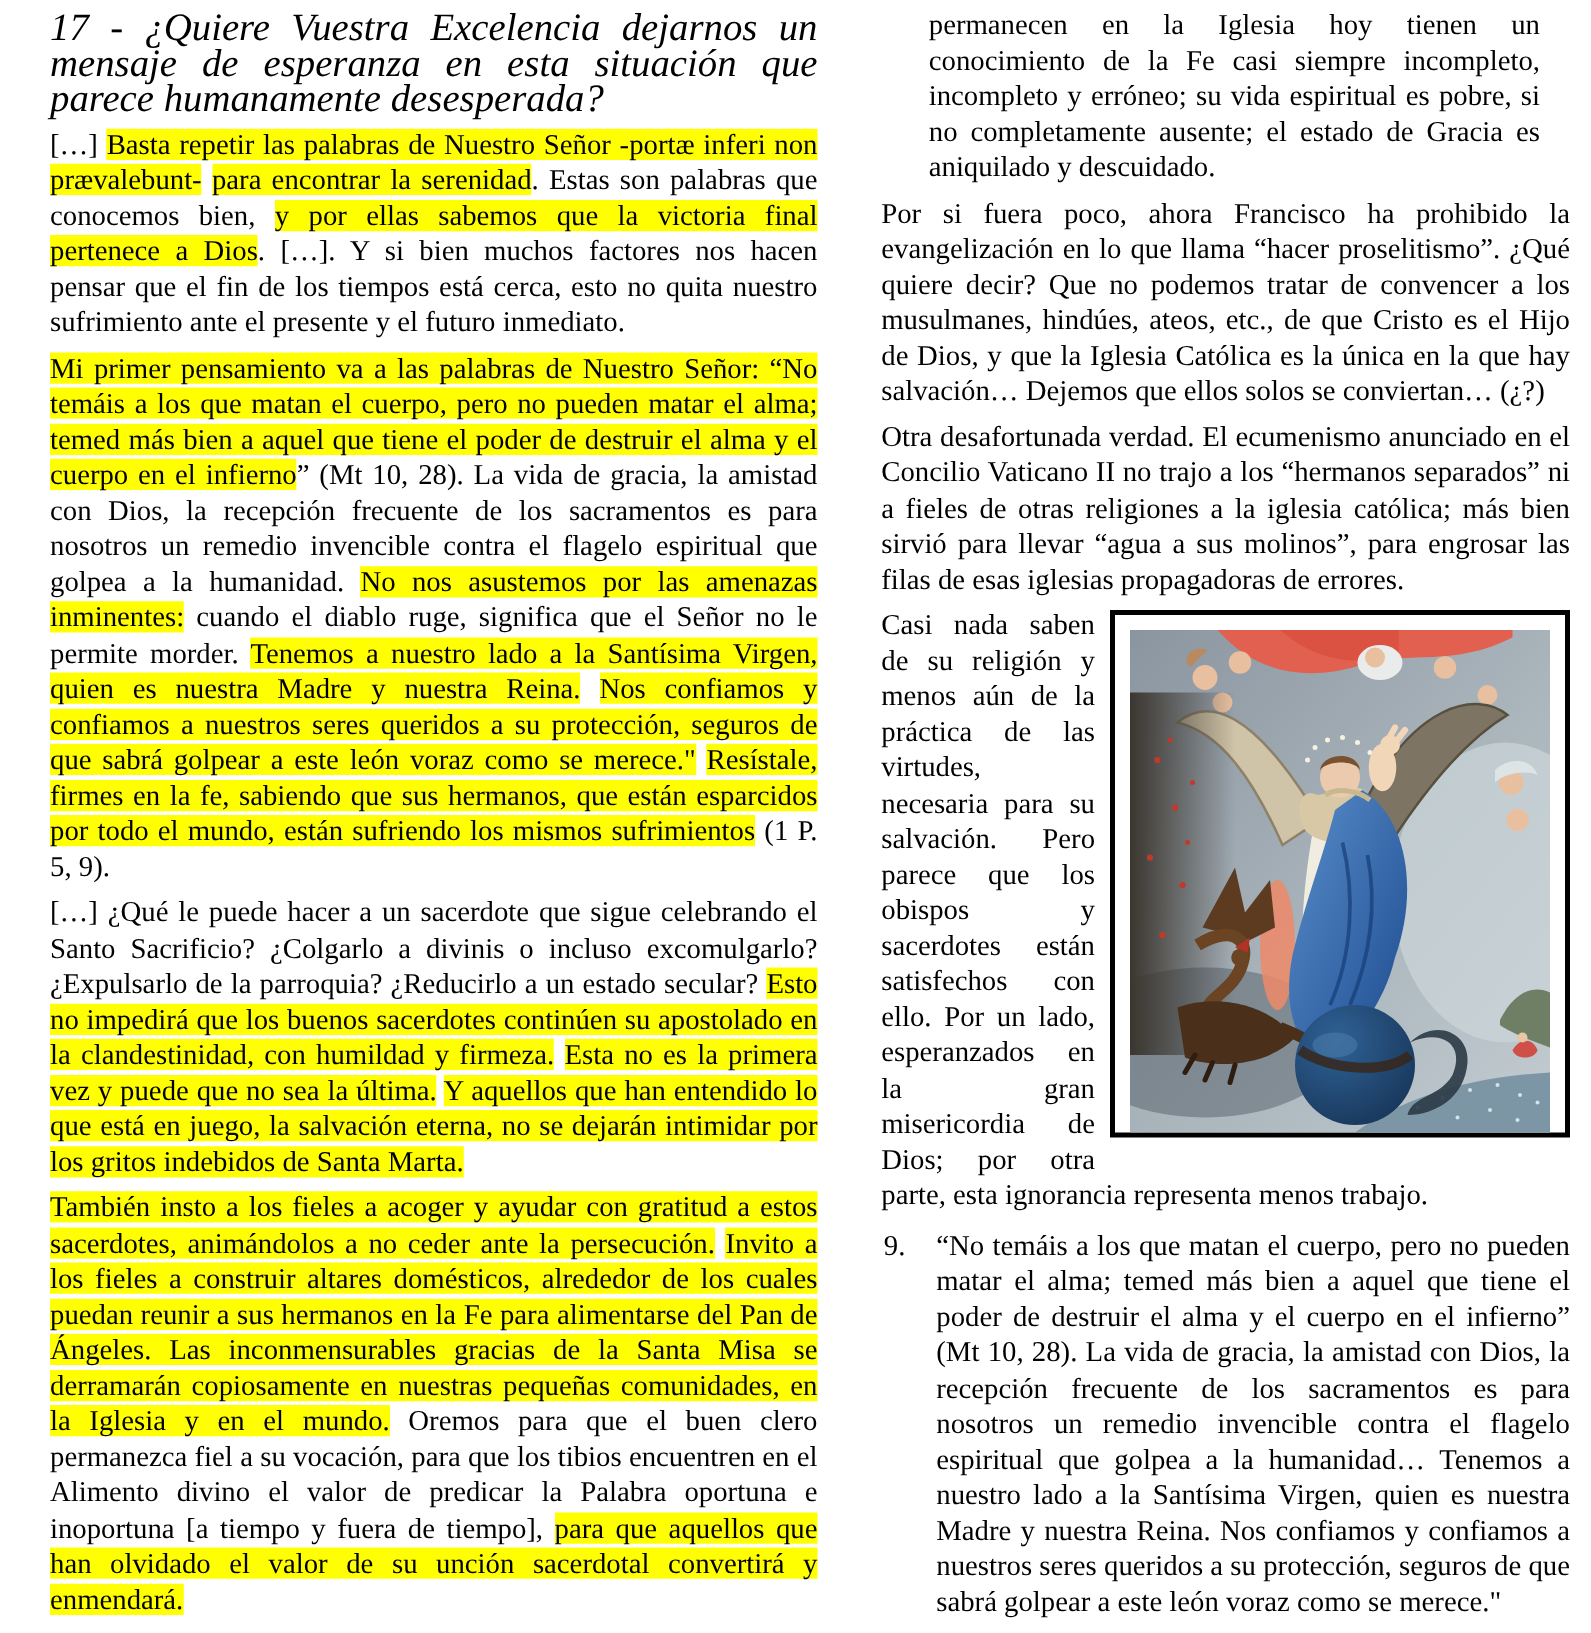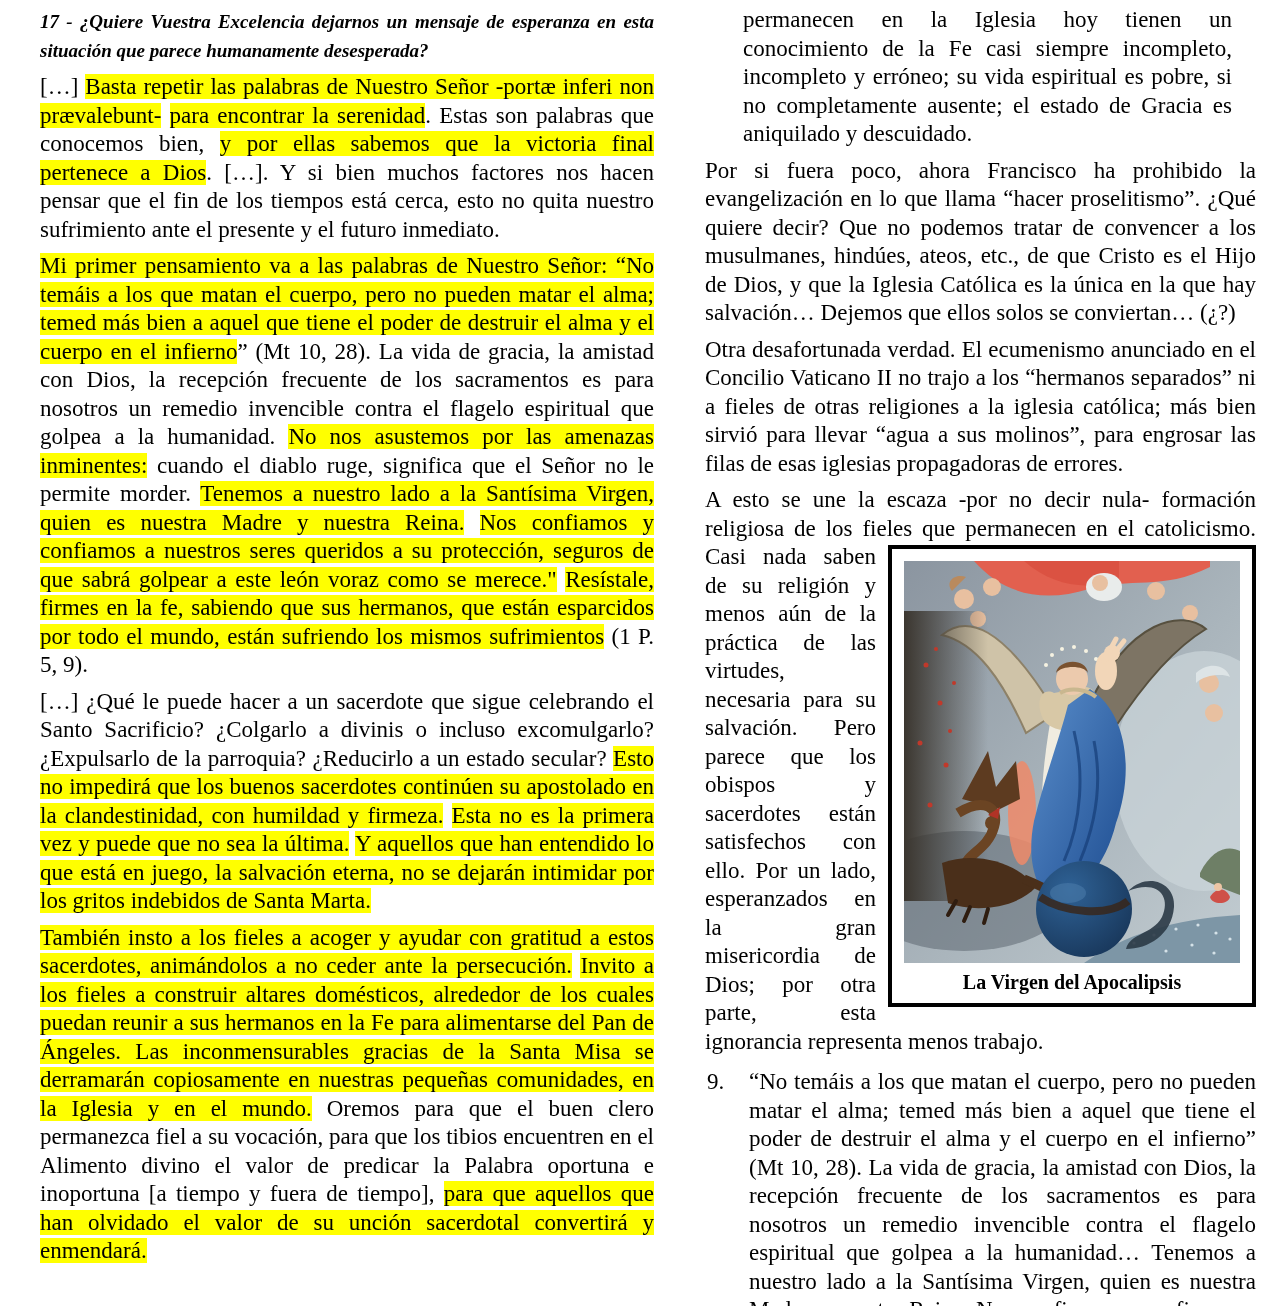--- a/index.html
+++ b/index.html
@@ -14,22 +14,22 @@
   .col{position:absolute;top:6px;}
   .col.left{left:40px;width:614px;}
   .col.right{left:705px;width:551px;}
   p{margin:0 0 8px 0;}
   .body{
     font-size:23px;line-height:28.5px;
     text-align:justify;
   }
   .col.right .body{line-height:28.5px;}
   .q{
-    font-size:19px;line-height:28.5px;
-    font-weight:bold;font-style:italic;
+    font-size:31px;line-height:28.5px;
+    font-weight:normal;font-style:italic;
     text-align:justify;
     margin:2px 0 8px 0;
   }
   .hl{background:#ffff00;}
   .indent{margin-left:38px;margin-right:24px;}
   .p3{line-height:26px;}
   .figwrap{
     float:right;
     width:368px;
     box-sizing:border-box;
@@ -69,21 +69,21 @@
     <p class="body"><span>[…] ¿Qué le puede hacer a un sacerdote que sigue celebrando el Santo Sacrificio? ¿Colgarlo a divinis o incluso excomulgarlo? ¿Expulsarlo de la parroquia? ¿Reducirlo a un estado secular? </span><span class="hl" style="background: rgb(255, 255, 0);">Esto no impedirá que los buenos sacerdotes continúen su apostolado en la clandestinidad, con humildad y firmeza.</span><span> </span><span class="hl" style="background: rgb(255, 255, 0);">Esta no es la primera vez y puede que no sea la última.</span><span> </span><span class="hl" style="background: rgb(255, 255, 0);">Y aquellos que han entendido lo que está en juego, la salvación eterna, no se dejarán intimidar por los gritos indebidos de Santa Marta.</span></p>
     <p class="body"><span class="hl" style="background: rgb(255, 255, 0);">También insto a los fieles a acoger y ayudar con gratitud a estos sacerdotes, animándolos a no ceder ante la persecución.</span><span> </span><span class="hl" style="background: rgb(255, 255, 0);">Invito a los fieles a construir altares domésticos, alrededor de los cuales puedan reunir a sus hermanos en la Fe para alimentarse del Pan de Ángeles. Las inconmensurables gracias de la Santa Misa se derramarán copiosamente en nuestras pequeñas comunidades, en la Iglesia y en el mundo.</span><span> Oremos para que el buen clero permanezca fiel a su vocación, para que los tibios encuentren en el Alimento divino el valor de predicar la Palabra oportuna e inoportuna [a tiempo y fuera de tiempo], </span><span class="hl" style="background: rgb(255, 255, 0);">para que aquellos que han olvidado el valor de su unción sacerdotal convertirá y enmendará.</span></p>
 
   </div>
 
   <div class="col right">
     <p class="body indent">permanecen en la Iglesia hoy tienen un conocimiento de la Fe casi siempre incompleto, incompleto y erróneo; su vida espiritual es pobre, si no completamente ausente; el estado de Gracia es aniquilado y descuidado.</p>
     <p class="body">Por si fuera poco, ahora Francisco ha prohibido la evangelización en lo que llama “hacer proselitismo”. ¿Qué quiere decir? Que no podemos tratar de convencer a los musulmanes, hindúes, ateos, etc., de que Cristo es el Hijo de Dios, y que la Iglesia Católica es la única en la que hay salvación… Dejemos que ellos solos se conviertan… (¿?)</p>
     <p class="body">Otra desafortunada verdad. El ecumenismo anunciado en el Concilio Vaticano II no trajo a los “hermanos separados” ni a fieles de otras religiones a la iglesia católica; más bien sirvió para llevar “agua a sus molinos”, para engrosar las filas de esas iglesias propagadoras de errores.</p>
     <p class="body p3">
-      <span>A esto se une la escaza -por no decir nula- formación religiosa de los fieles que permanecen en el catolicismo. </span><span class="figwrap">
+      <span class="figwrap">
         <svg width="336" height="402" viewBox="0 0 336 402" aria-hidden="true">
           <defs>
             <linearGradient id="sky" x1="0" y1="0" x2="1" y2="1">
               <stop offset="0" stop-color="#8b95a0"></stop>
               <stop offset="0.55" stop-color="#aab5bc"></stop>
               <stop offset="1" stop-color="#c2ccd1"></stop>
             </linearGradient>
             <linearGradient id="mantle" x1="0" y1="0" x2="1" y2="1">
               <stop offset="0" stop-color="#5a8ecb"></stop>
               <stop offset="1" stop-color="#1c4b8f"></stop>
@@ -175,21 +175,20 @@
           <path d="M296,312 C308,288 324,284 336,290 L336,334 C320,328 304,322 296,316 Z" fill="#6e7f66"></path>
           <g>
             <path d="M306,336 C312,326 322,326 326,336 C324,344 308,344 306,336 Z" fill="#cf5048"></path>
             <circle cx="314" cy="326" r="4" fill="#ecc5a4"></circle>
           </g>
           <circle cx="180" cy="348" r="48" fill="url(#globe)"></circle>
           <path d="M136,336 C160,352 204,356 224,340" stroke="#3a2415" stroke-width="8" fill="none" opacity="0.8"></path>
           <ellipse cx="164" cy="332" rx="18" ry="10" fill="#4a7aa8" opacity="0.6"></ellipse>
           <path d="M224,330 C252,318 268,334 258,356 C248,374 226,372 222,388 C244,388 268,374 270,346 C272,322 244,310 224,330 Z" fill="#2b3a46" opacity="0.9"></path>
         </svg>
-        <span class="caption">La Virgen del Apocalipsis</span>
       </span><span>Casi nada saben de su religión y menos aún de la práctica de las virtudes, necesaria para su salvación. Pero parece que los obispos y sacerdotes están satisfechos con ello. Por un lado, esperanzados en la gran misericordia de Dios; por otra parte, esta ignorancia representa menos trabajo.</span>
     </p>
     <div class="footnote">
       <span class="fn-num">9.</span>
       <div class="fn-text">“No temáis a los que matan el cuerpo, pero no pueden matar el alma; temed más bien a aquel que tiene el poder de destruir el alma y el cuerpo en el infierno” (Mt 10, 28). La vida de gracia, la amistad con Dios, la recepción frecuente de los sacramentos es para nosotros un remedio invencible contra el flagelo espiritual que golpea a la humanidad… Tenemos a nuestro lado a la Santísima Virgen, quien es nuestra Madre y nuestra Reina. Nos confiamos y confiamos a nuestros seres queridos a su protección, seguros de que sabrá golpear a este león voraz como se merece."</div>
     </div>
   </div>
 
 </div>
 

